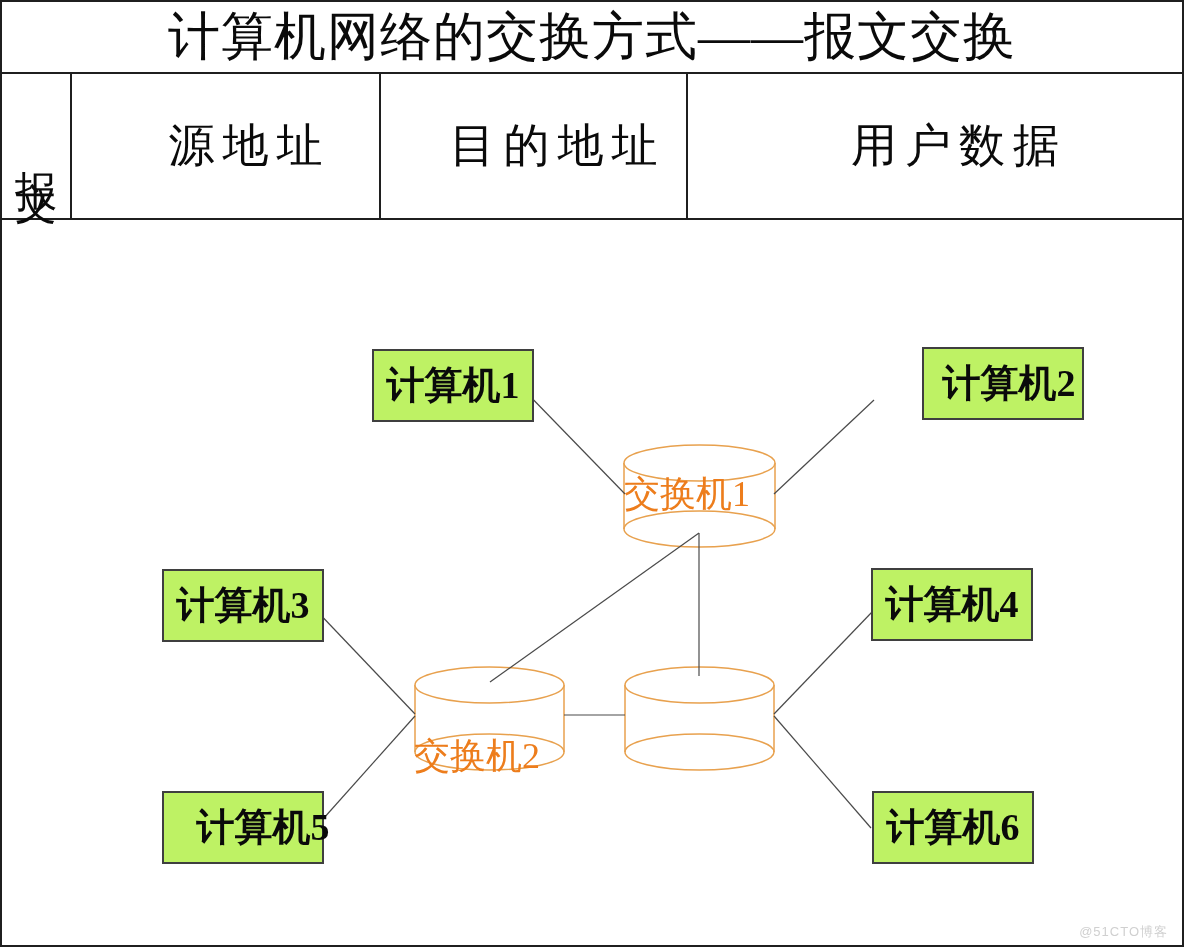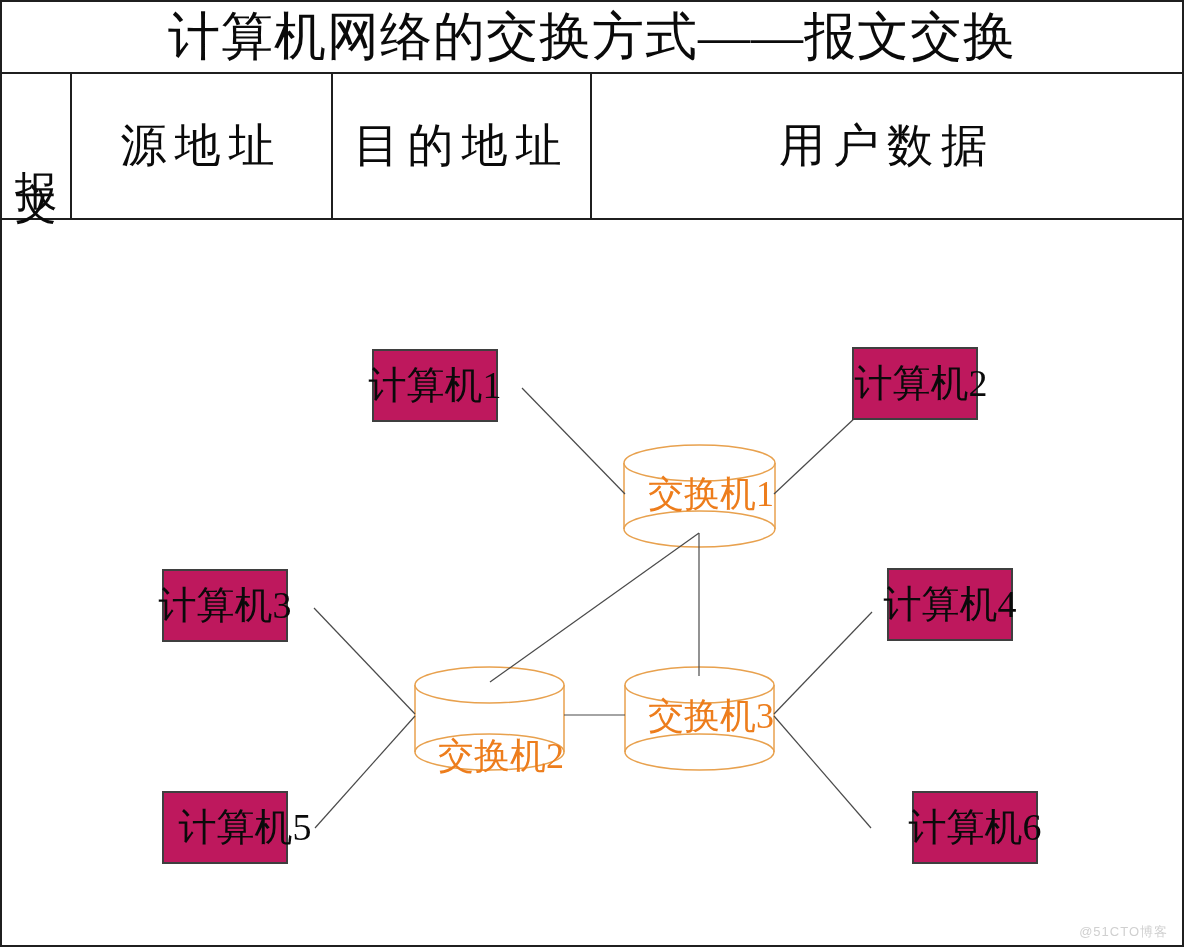--- a/index.html
+++ b/index.html
@@ -26,20 +26,21 @@
     border-bottom:2px solid var(--table-border);
     display:flex;align-items:center;justify-content:center;
   }
   .title-row .title{
     font-size:52px;letter-spacing:1px;color:#0a0a0a;white-space:nowrap;
   }
   .header-row{
     height:146px;
     border-bottom:2px solid var(--table-border);
     display:flex;
+    gap:48px;
   }
   .hcell{
     display:flex;align-items:center;justify-content:center;
     font-size:46px;color:#0a0a0a;
     border-right:2px solid var(--table-border);
     letter-spacing:8px;
     white-space:nowrap;
   }
   .hcell.msg{
     width:70px;
@@ -55,29 +56,29 @@
   
   .diagram{position:absolute;inset:0;pointer-events:none;}
   .net-svg{position:absolute;left:0;top:0;width:1180px;height:943px;}
   .net-line{stroke:var(--line);stroke-width:1.2;fill:none;}
   .cyl-body{fill:#ffffff;stroke:none;}
   .cyl-edge{fill:none;stroke:var(--switch-stroke);stroke-width:1.5;}
   .cyl-side{stroke:var(--switch-stroke);stroke-width:1.5;}
   .cyl-top{fill:#ffffff;stroke:var(--switch-stroke);stroke-width:1.5;}
   .computer-box{
     position:absolute;
-    width:126px;height:73px;
+    width:162px;height:73px;
     border:2px solid var(--box-border);
-    background:#be185d;
+    background:#bef264;
     display:flex;align-items:center;justify-content:center;
-    font-size:38px;color:#0a0a0a;white-space:nowrap;
+    font-size:38px;color:#0a0a0a;white-space:nowrap;font-weight:bold;
   }
   .switch-label{
     position:absolute;
-    width:150px;text-align:right;
+    width:150px;text-align:left;
     font-size:36px;color:var(--switch-text);
     white-space:nowrap;
   }
   .watermark{
     position:absolute;right:14px;bottom:4px;
     font-family:"Liberation Sans", sans-serif;
     font-size:13px;color:var(--watermark);
     letter-spacing:1px;
     text-align:right;
   }
@@ -131,35 +132,34 @@
       <line class="net-line" x1="312" y1="606" x2="413" y2="712"></line>
       <line class="net-line" x1="313" y1="826" x2="413" y2="714"></line>
       <line class="net-line" x1="562" y1="713" x2="623" y2="713"></line>
       <line class="net-line" x1="772" y1="712" x2="870" y2="610"></line>
       <line class="net-line" x1="772" y1="714" x2="869" y2="826"></line>
     </svg>
 
     <div class="computer-box" style="left:370px;top:347px;">
       <span>计算机1</span>
     </div>
-    <div class="computer-box" style="left:850px;top:345px;padding-left:12px;">
+    <div class="computer-box" style="left:920px;top:345px;padding-left:12px;">
       <span>计算机2</span>
     </div>
     <div class="computer-box" style="left:160px;top:567px;">
       <span>计算机3</span>
     </div>
-    <div class="computer-box" style="left:869px;top:566px;margin-left:16px;">
+    <div class="computer-box" style="left:869px;top:566px;">
       <span>计算机4</span>
     </div>
     <div class="computer-box" style="left:160px;top:789px;padding-left:40px;">
       <span>计算机5</span>
     </div>
-    <div class="computer-box" style="left:910px;top:789px;justify-content:center;">
+    <div class="computer-box" style="left:870px;top:789px;justify-content:center;">
       <span>计算机6</span>
     </div>
 
     <div class="switch-label" style="left:622px;top:468px;">交换机1</div>
     <div class="switch-label" style="left:412px;top:690px;margin-top:40px;">交换机2</div>
-    <div class="switch-label" style="left:622px;top:690px;">交换机3</div>
   </div>
 
   <div class="watermark">@51CTO博客</div>
 </div>
 
 </body></html>

